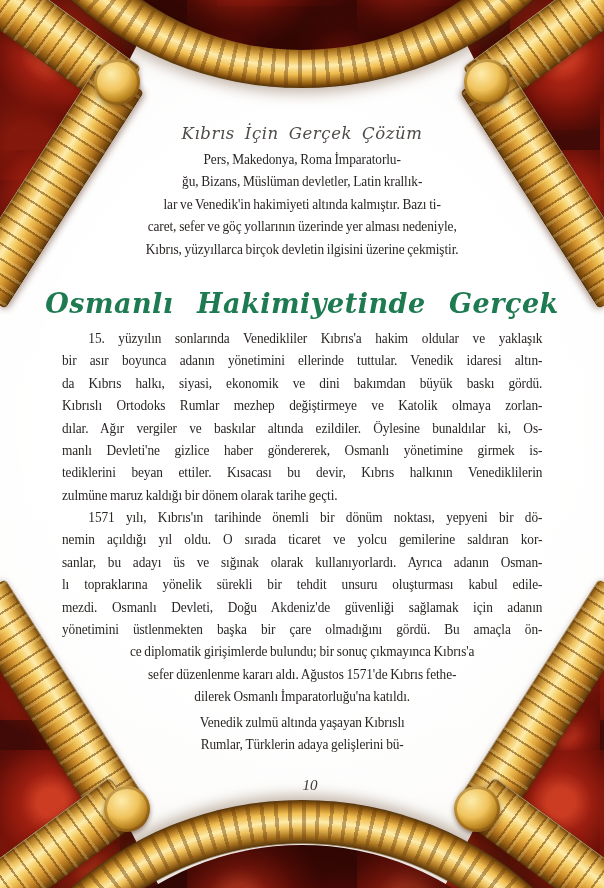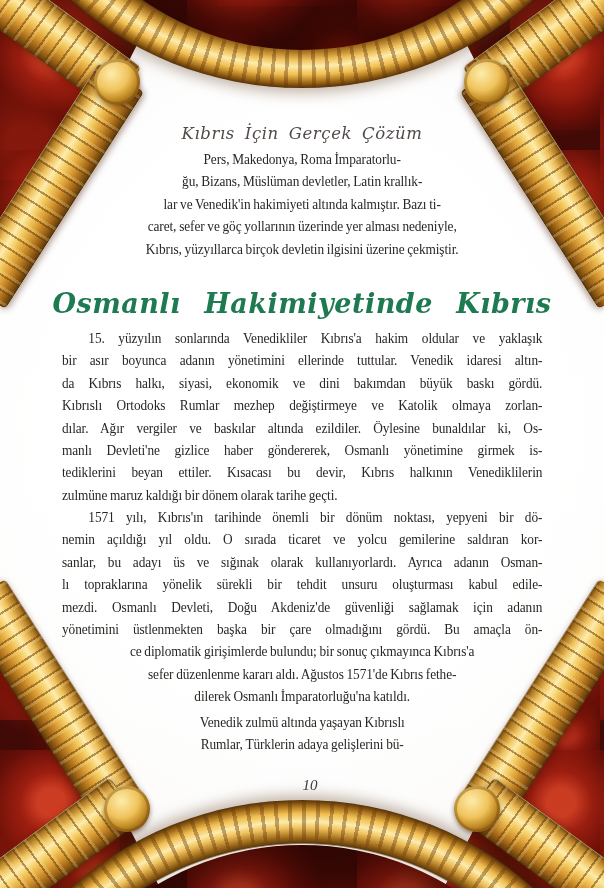--- a/index.html
+++ b/index.html
@@ -128,21 +128,21 @@
   <div class="grail r-br-l"></div>
 
   <div class="boss b-tl"></div>
   <div class="boss b-tr"></div>
   <div class="boss b-bl"></div>
   <div class="boss b-br"></div>
 
   <div class="toplayer">
     <div class="running-header">Kıbrıs İçin Gerçek Çözüm</div>
 
-    <div class="section-heading">Osmanlı Hakimiyetinde Kıbrıs</div>
+    <div class="section-heading">Osmanlı Hakimiyetinde Gerçek</div>
 
     <div class="textcol">
       <div class="para" id="para1">
           <div class="ln">Pers, Makedonya, Roma İmparatorlu-</div>
           <div class="ln">ğu, Bizans, Müslüman devletler, Latin krallık-</div>
           <div class="ln">lar ve Venedik'in hakimiyeti altında kalmıştır. Bazı ti-</div>
           <div class="ln">caret, sefer ve göç yollarının üzerinde yer alması nedeniyle,</div>
           <div class="ln">Kıbrıs, yüzyıllarca birçok devletin ilgisini üzerine çekmiştir.</div>
         </div>
       <div class="para" id="para2">

